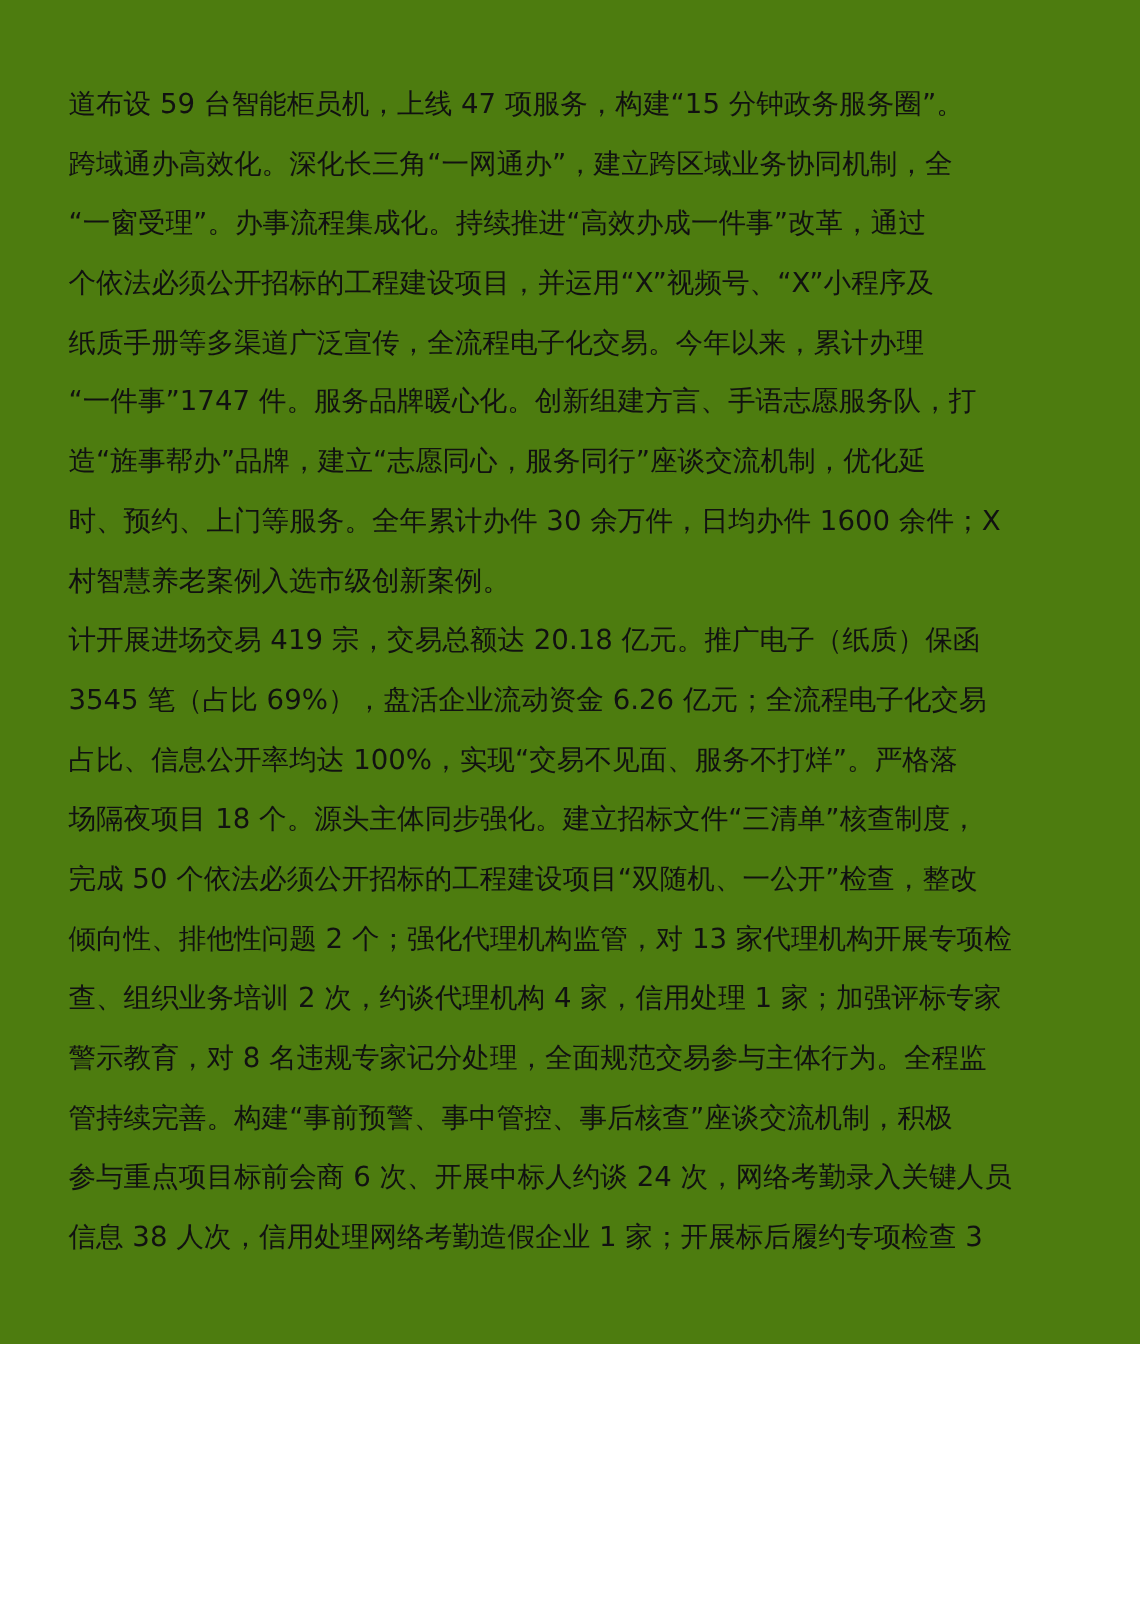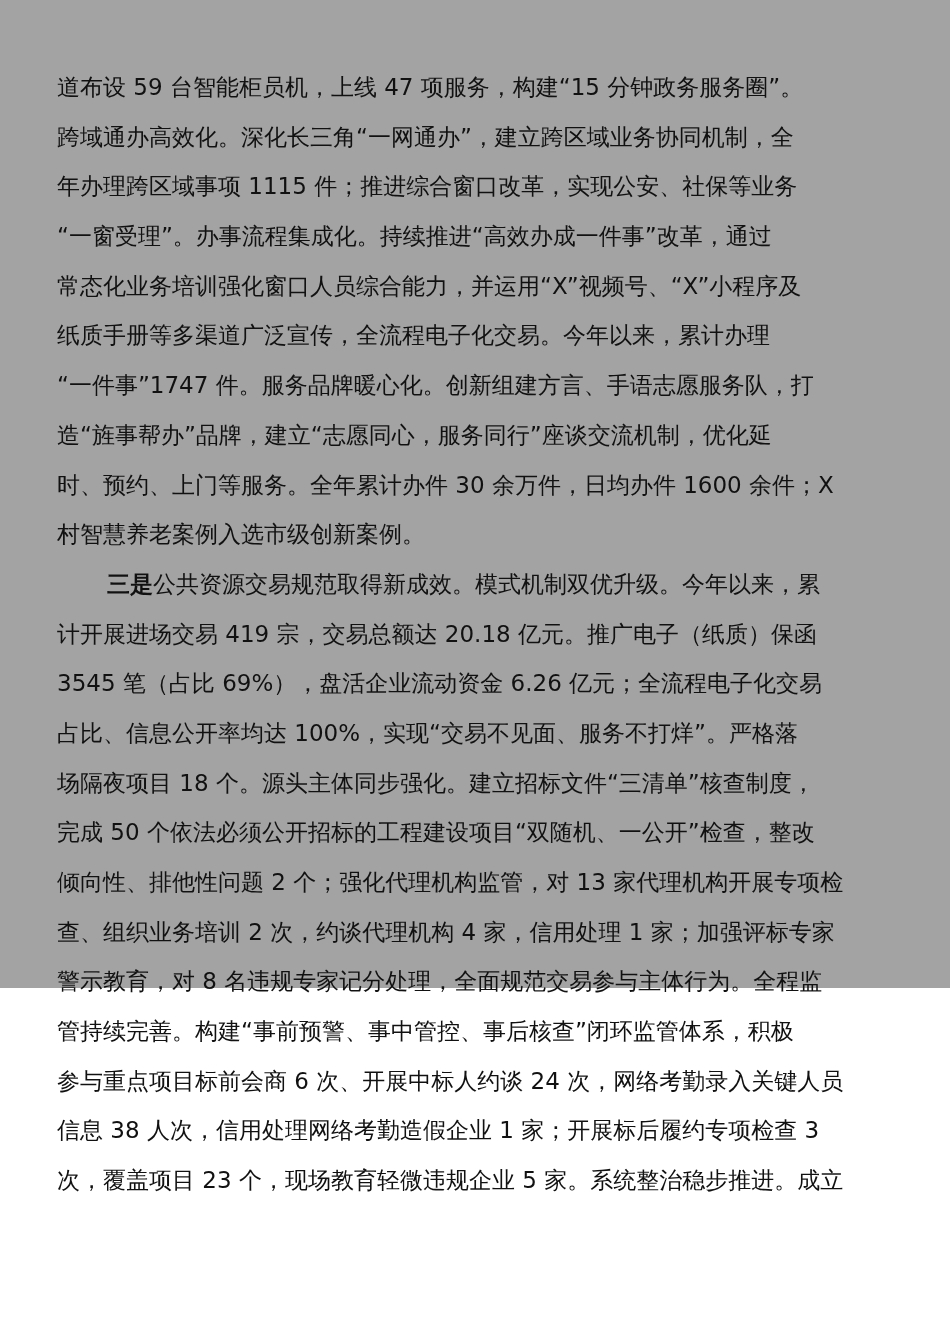--- a/index.html
+++ b/index.html
@@ -1,19 +1,19 @@
 <!DOCTYPE html>
 <html><head>
 <meta charset="utf-8">
 <style>
   html, body { margin: 0; padding: 0; background: #ffffff; }
   body { width: 950px; height: 1344px; overflow: hidden; position: relative; }
   .page {
-    position: absolute; left: 0; top: 0; width: 950px; height: 988px;
-    background: #a3a3a3;
+    position: absolute; left: 0; top: 0; width: 950px; height: 1120px;
+    background: #4d7c0f;
   }
   .content {
     position: absolute; left: 57px; top: 63px; width: 840px;
     font-family: "DejaVu Sans", "Liberation Sans", sans-serif;
     font-size: 23px; color: #111111;
   }
   .line {
     height: 49.7px; line-height: 49.7px; white-space: nowrap;
     letter-spacing: 0px;
   }
@@ -22,40 +22,37 @@
 </style>
 </head>
 <body>
 
 <div class="page">
   <div class="content">
 
     <div>
       <div class="line">道布设 59 台智能柜员机，上线 47 项服务，构建“15 分钟政务服务圈”。</div>
       <div class="line">跨域通办高效化。深化长三角“一网通办”，建立跨区域业务协同机制，全</div>
-      <div class="line">年办理跨区域事项 1115 件；推进综合窗口改革，实现公安、社保等业务</div>
       <div class="line">“一窗受理”。办事流程集成化。持续推进“高效办成一件事”改革，通过</div>
-      <div class="line">常态化业务培训强化窗口人员综合能力，并运用“X”视频号、“X”小程序及</div>
+      <div class="line">个依法必须公开招标的工程建设项目，并运用“X”视频号、“X”小程序及</div>
       <div class="line">纸质手册等多渠道广泛宣传，全流程电子化交易。今年以来，累计办理</div>
       <div class="line">“一件事”1747 件。服务品牌暖心化。创新组建方言、手语志愿服务队，打</div>
       <div class="line">造“旌事帮办”品牌，建立“志愿同心，服务同行”座谈交流机制，优化延</div>
       <div class="line">时、预约、上门等服务。全年累计办件 30 余万件，日均办件 1600 余件；X</div>
       <div class="line">村智慧养老案例入选市级创新案例。</div>
     </div>
 
     <div>
-      <div class="line indent"><span class="lead">三是</span><span>公共资源交易规范取得新成效。模式机制双优升级。今年以来，累</span></div>
       <div class="line">计开展进场交易 419 宗，交易总额达 20.18 亿元。推广电子（纸质）保函</div>
       <div class="line">3545 笔（占比 69%），盘活企业流动资金 6.26 亿元；全流程电子化交易</div>
       <div class="line">占比、信息公开率均达 100%，实现“交易不见面、服务不打烊”。严格落</div>
       <div class="line">场隔夜项目 18 个。源头主体同步强化。建立招标文件“三清单”核查制度，</div>
       <div class="line">完成 50 个依法必须公开招标的工程建设项目“双随机、一公开”检查，整改</div>
       <div class="line">倾向性、排他性问题 2 个；强化代理机构监管，对 13 家代理机构开展专项检</div>
       <div class="line">查、组织业务培训 2 次，约谈代理机构 4 家，信用处理 1 家；加强评标专家</div>
       <div class="line">警示教育，对 8 名违规专家记分处理，全面规范交易参与主体行为。全程监</div>
-      <div class="line">管持续完善。构建“事前预警、事中管控、事后核查”闭环监管体系，积极</div>
+      <div class="line">管持续完善。构建“事前预警、事中管控、事后核查”座谈交流机制，积极</div>
       <div class="line">参与重点项目标前会商 6 次、开展中标人约谈 24 次，网络考勤录入关键人员</div>
       <div class="line">信息 38 人次，信用处理网络考勤造假企业 1 家；开展标后履约专项检查 3</div>
-      <div class="line">次，覆盖项目 23 个，现场教育轻微违规企业 5 家。系统整治稳步推进。成立</div>
     </div>
 
   </div>
 </div>
 
 </body></html>

